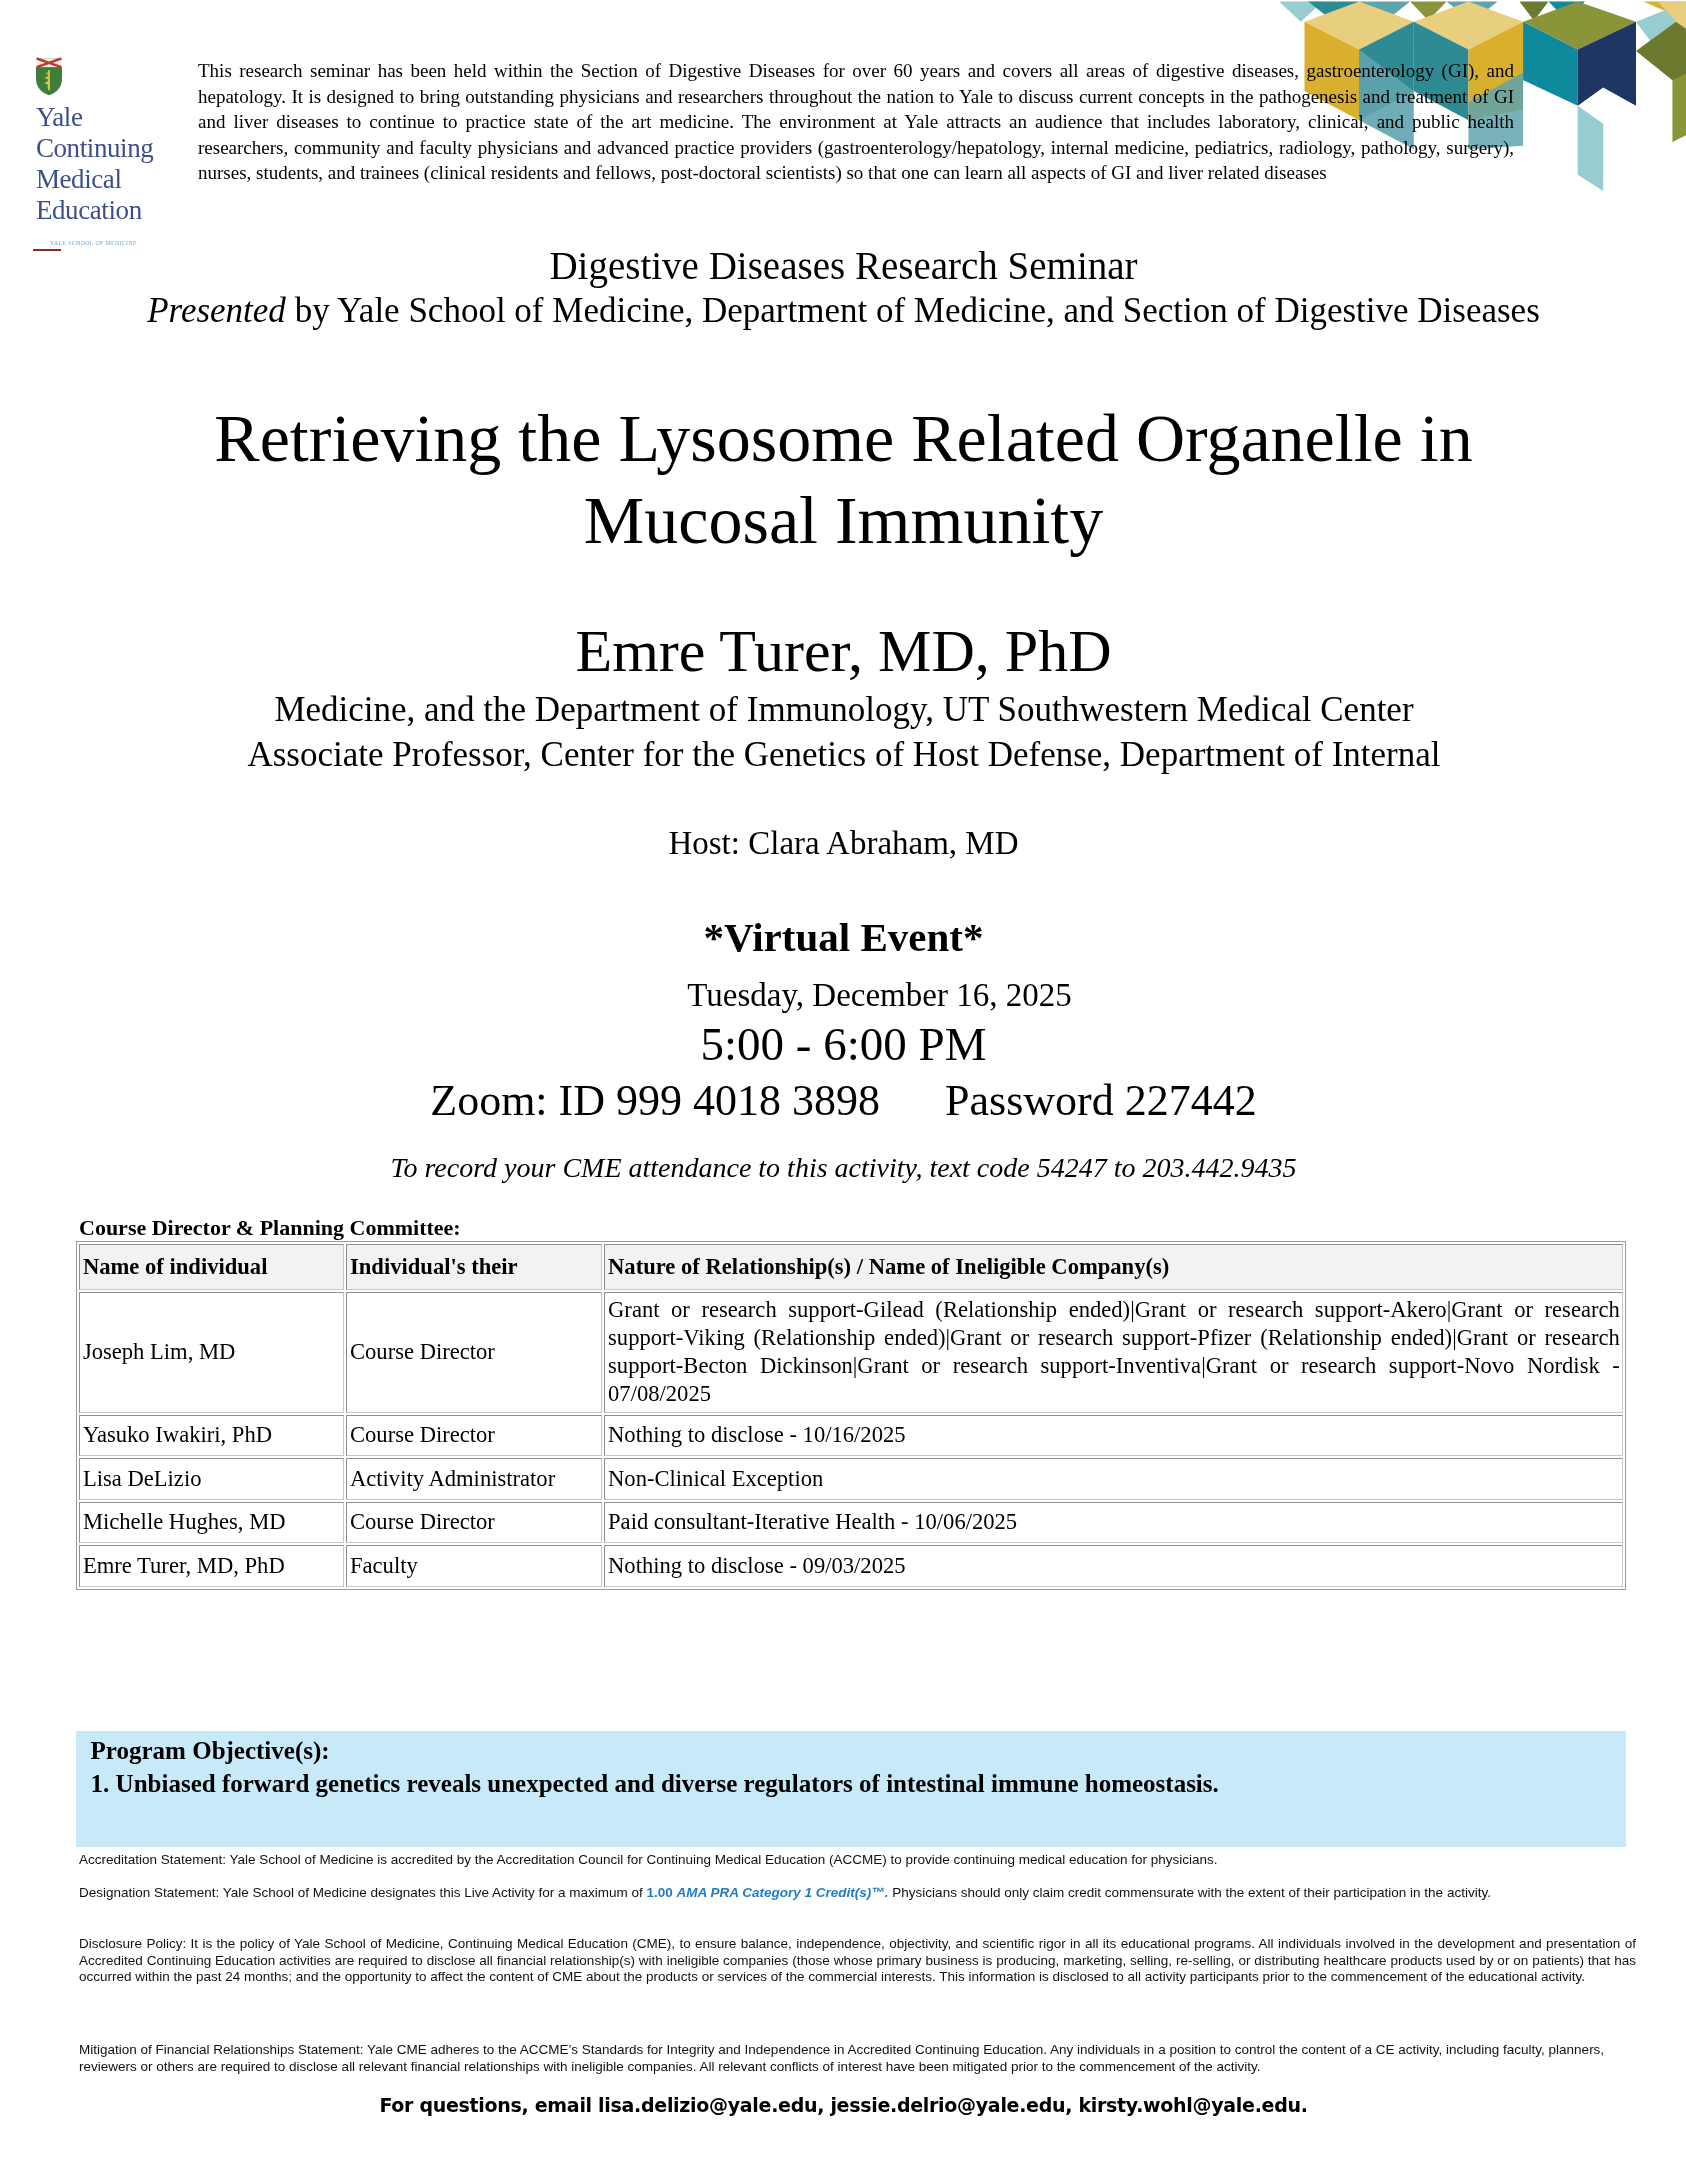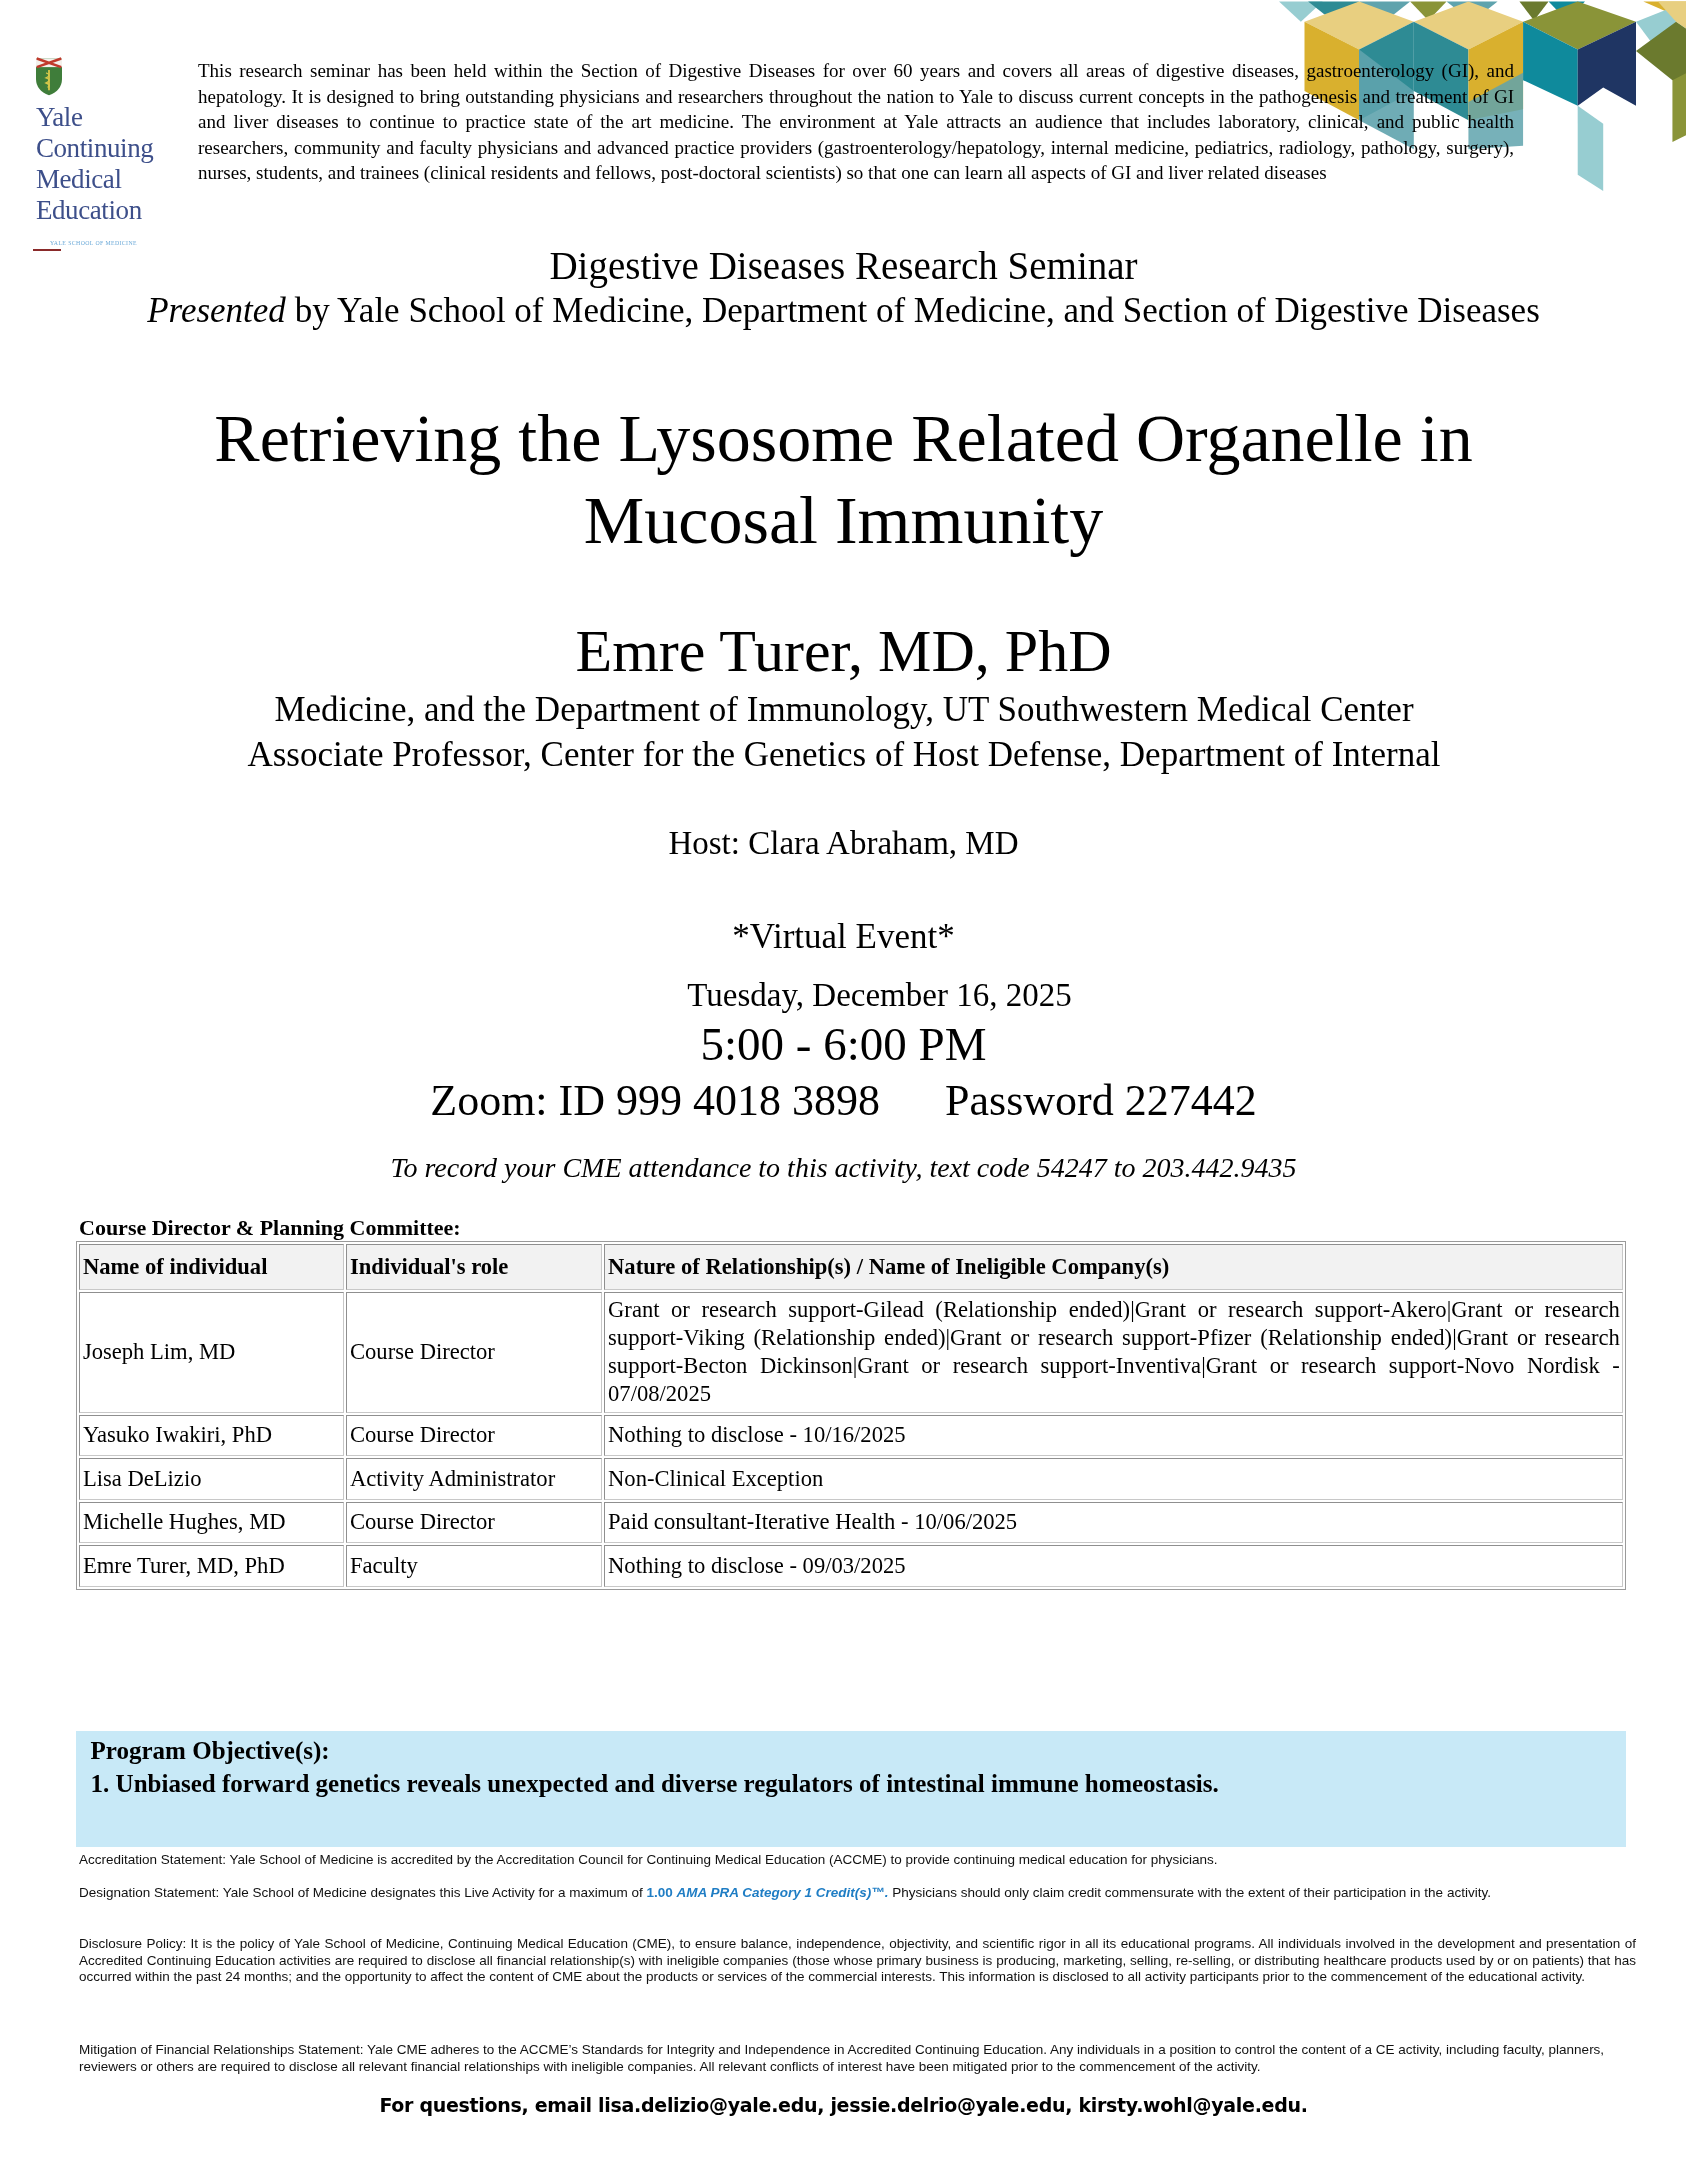--- a/index.html
+++ b/index.html
@@ -17,21 +17,21 @@
   .deco { right: 0; top: 0; width: 408px; height: 204px; }
 
   .center { left: 0; width: 1687px; text-align: center; }
   .seminar { top: 242px; font-size: 39px; line-height: 47px; }
   .presented { top: 289px; font-size: 35px; line-height: 44px; }
   .presented i { font-style: italic; }
   .title { top: 397px; font-size: 68px; line-height: 82px; }
   .speaker { top: 615px; font-size: 60px; line-height: 73px; }
   .affil { top: 687px; font-size: 35px; line-height: 45px; left: 116px; width: 1456px; }
   .host { top: 822px; font-size: 33px; line-height: 42px; }
-  .virtual { top: 915px; font-size: 35px; line-height: 44px; font-weight: normal; }
+  .virtual { top: 915px; font-size: 41px; line-height: 44px; font-weight: bold; }
   .date { top: 968px; font-size: 33px; line-height: 55px; margin-left: 36px; }
   .time { top: 1017px; font-size: 47px; line-height: 55px; }
   .zoom { top: 1073px; font-size: 44px; line-height: 55px; }
   .zoom .gap { display: inline-block; width: 65px; }
   .cme { top: 1150px; font-size: 28px; line-height: 35px; font-style: italic; }
 
   .cd-heading { left: 79px; top: 1214px; font-size: 22px; line-height: 28px; font-weight: bold; }
 
   table.committee { position: absolute; left: 76px; top: 1241px; width: 1550px; border: 1.5px solid #9a9a9a; border-collapse: separate; border-spacing: 2.9px; font-size: 22.6px; line-height: 28px; background: #fff; }
   table.committee td, table.committee th { border: 1.5px solid #c8c8c8; border-top-color: #8f8f8f; border-left-color: #8f8f8f; padding: 2.9px 2.2px 3.6px 2.9px; vertical-align: middle; text-align: left; }
@@ -128,21 +128,21 @@
 <div class="abs center date">Tuesday, December 16, 2025</div>
 <div class="abs center time">5:00 - 6:00 PM</div>
 <div class="abs center zoom"><span>Zoom: ID 999 4018 3898</span><span class="gap"></span><span>Password 227442</span></div>
 <div class="abs center cme">To record your CME attendance to this activity, text code 54247 to 203.442.9435</div>
 
 <div class="abs cd-heading">Course Director &amp; Planning Committee:</div>
 <table class="committee">
   <thead>
     <tr>
       <th class="col1">Name of individual</th>
-      <th class="col2">Individual's role</th>
+      <th class="col2">Individual's their</th>
       <th>Nature of Relationship(s) / Name of Ineligible Company(s)</th>
     </tr>
   </thead>
   <tbody>
     <tr>
       <td>Joseph Lim, MD</td>
       <td>Course Director</td>
       <td class="justify">Grant or research support-Gilead (Relationship ended)|Grant or research support-Akero|Grant or research support-Viking (Relationship ended)|Grant or research support-Pfizer (Relationship ended)|Grant or research support-Becton Dickinson|Grant or research support-Inventiva|Grant or research support-Novo Nordisk - 07/08/2025</td>
     </tr>
     <tr>

